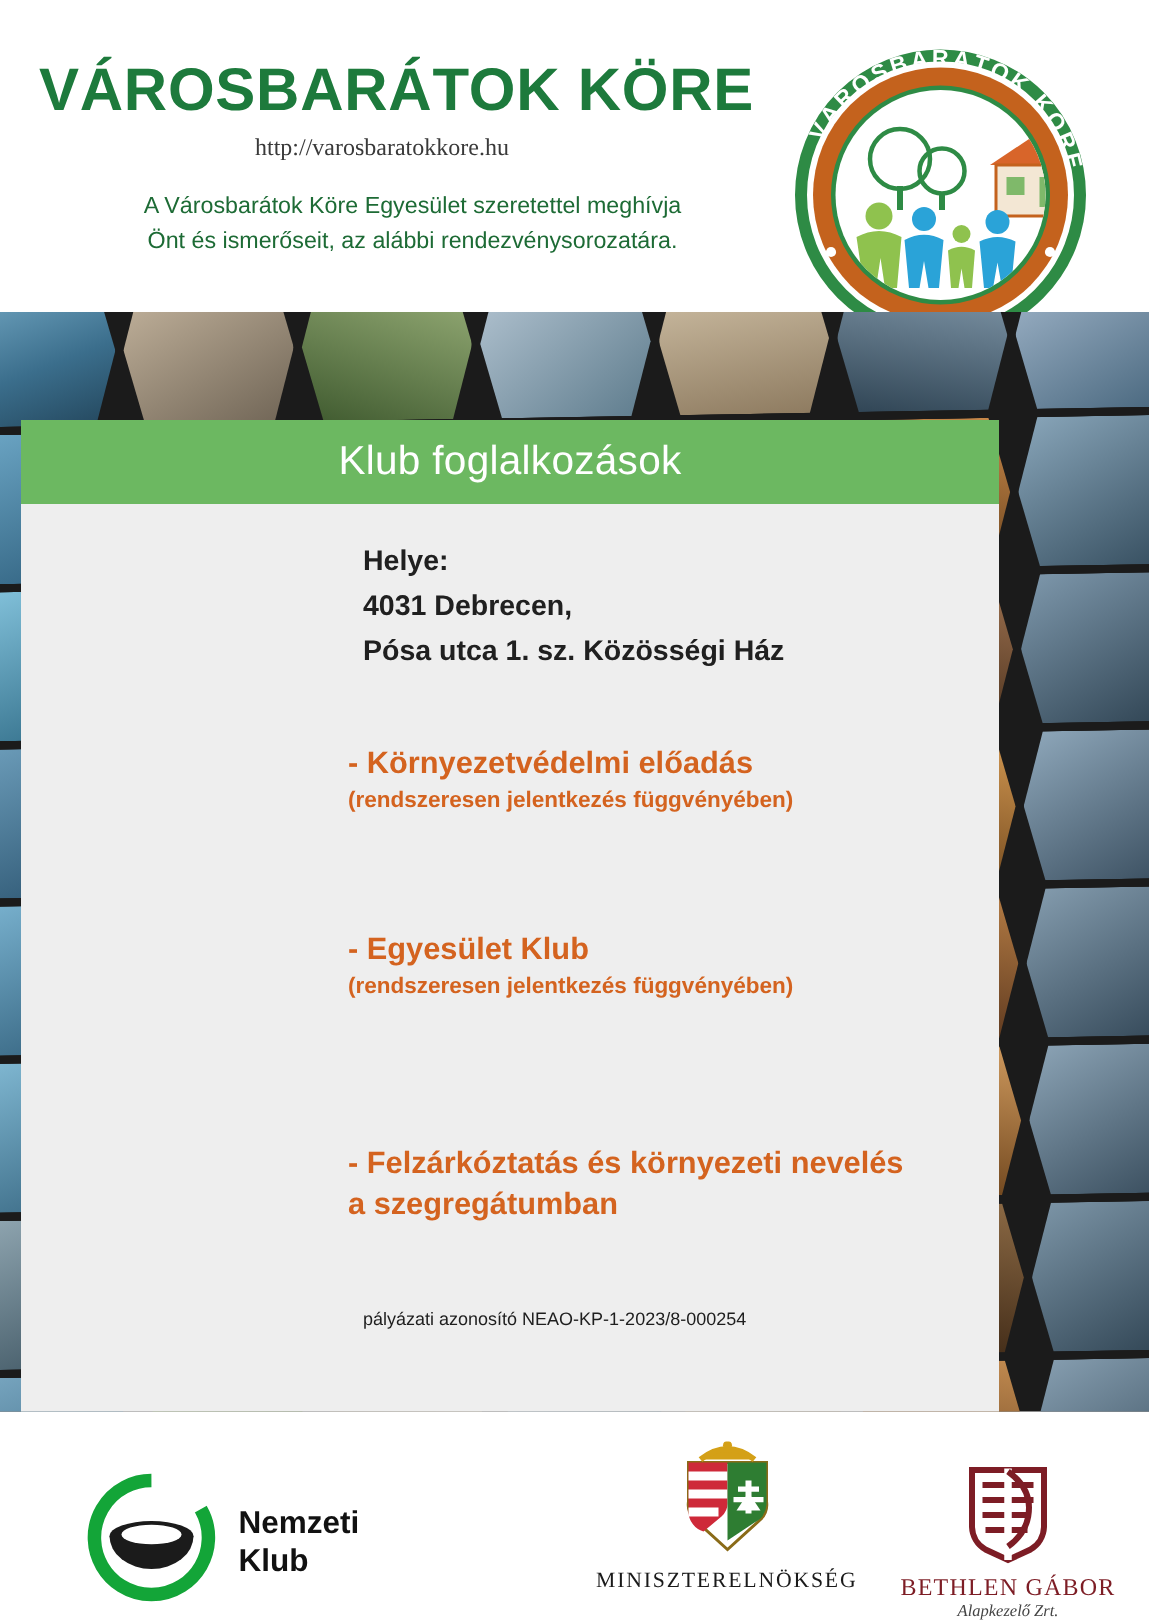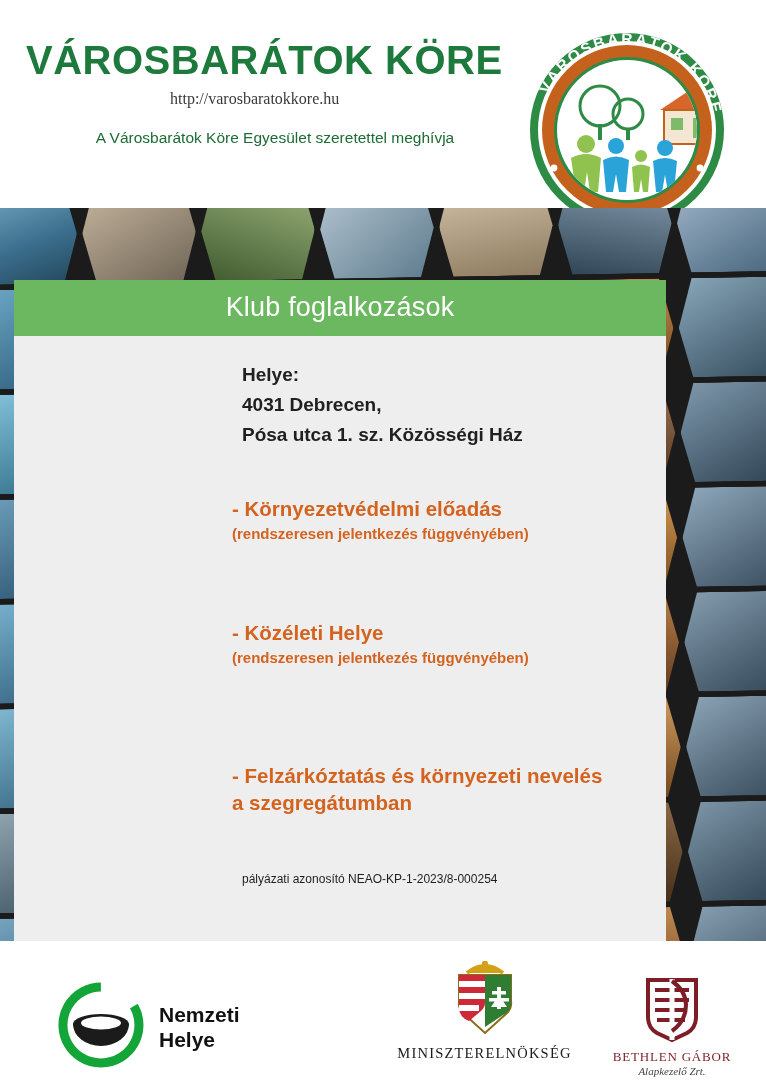--- a/index.html
+++ b/index.html
@@ -184,21 +184,21 @@
   }
   .bethlen {
     position: absolute;
     left: 592px;
     top: 16px;
     width: 160px;
     text-align: center;
   }
   .bethlen-name {
     font-family: "Liberation Serif", serif;
-    font-size: 13px;
+    font-size: 16px;
     letter-spacing: 0.8px;
     color: #7d1d25;
     margin-top: 2px;
   }
   .bethlen-sub {
     font-family: "Liberation Serif", serif;
     font-size: 11px;
     font-style: italic;
     color: #444;
   }
@@ -207,20 +207,21 @@
 <body>
 
 <div class="header">
 
   <div class="org-title">VÁROSBARÁTOK KÖRE</div>
 
   <div class="org-url">http://varosbaratokkore.hu</div>
 
   <div class="invite-text">
     <div>A Városbarátok Köre Egyesület szeretettel meghívja</div>
+    <div>Önt és ismerőseit, az alábbi rendezvénysorozatára.</div>
   </div>
 
   <div class="logo-badge">
     <svg viewBox="0 0 238 206" width="238" height="206" aria-hidden="true">
       <defs>
         <path id="ringpath" d="M 119 112 m -86,0 a 86,86 0 1,1 172,0 a 86,86 0 1,1 -172,0"></path>
         <clipPath id="innerclip">
             <circle cx="119" cy="112" r="70"></circle>
           </clipPath>
       </defs>
@@ -349,21 +350,21 @@
         <div>4031 Debrecen,</div>
         <div>Pósa utca 1. sz. Közösségi Ház</div>
       </div>
 
       <ul class="program-list">
         <li class="program">
           <div class="program-title">- Környezetvédelmi előadás</div>
           <div class="program-note">(rendszeresen jelentkezés függvényében)</div>
         </li>
         <li class="program" style="margin-top:78px">
-          <div class="program-title">- Közéleti Helye</div>
+          <div class="program-title">- Egyesület Klub</div>
           <div class="program-note">(rendszeresen jelentkezés függvényében)</div>
         </li>
         <li class="program" style="margin-top:96px">
           <div class="program-title2">- Felzárkóztatás és környezeti nevelés</div>
           <div class="program-title2">a szegregátumban</div>
         </li>
       </ul>
 
       <div class="grant-id">pályázati azonosító NEAO-KP-1-2023/8-000254</div>
     </div>
@@ -377,21 +378,21 @@
       <svg width="92" height="92" viewBox="0 0 92 92" aria-hidden="true">
         <path d="M46 8 a38 38 0 1 1 -0.1 0" fill="none" stroke="#13a538" stroke-width="9"></path>
         <path d="M46 8 a38 38 0 0 1 33 19" fill="none" stroke="#ffffff" stroke-width="11"></path>
         <ellipse cx="46" cy="45" rx="28" ry="10" fill="#1b1b1b"></ellipse>
         <path d="M18 45 a28 22 0 0 0 56 0 z" fill="#1b1b1b"></path>
         <ellipse cx="46" cy="44" rx="20" ry="6.5" fill="#ffffff"></ellipse>
       </svg>
     </span>
     <span class="nea-text">
       <span style="display:block">Nemzeti</span>
-      <span style="display:block">Helye</span>
+      <span style="display:block">Klub</span>
     </span>
   </div>
 
   <div class="ministry">
     <span>
       <svg width="60" height="76" viewBox="0 0 60 76" aria-hidden="true">
         <path d="M8 52 a14 14 0 0 1 -4 -12 V14 h52 v26 a14 14 0 0 1 -4 12 L30 72 z" fill="#ffffff" stroke="#8a6b18" stroke-width="2"></path>
         <path d="M4 14 h26 v26 a12 12 0 0 1 -4 10 L14 60 a14 14 0 0 1 -10 -14 z" fill="#ce2939"></path>
         <g fill="#ffffff">
           <rect x="4" y="20" width="26" height="6"></rect>

